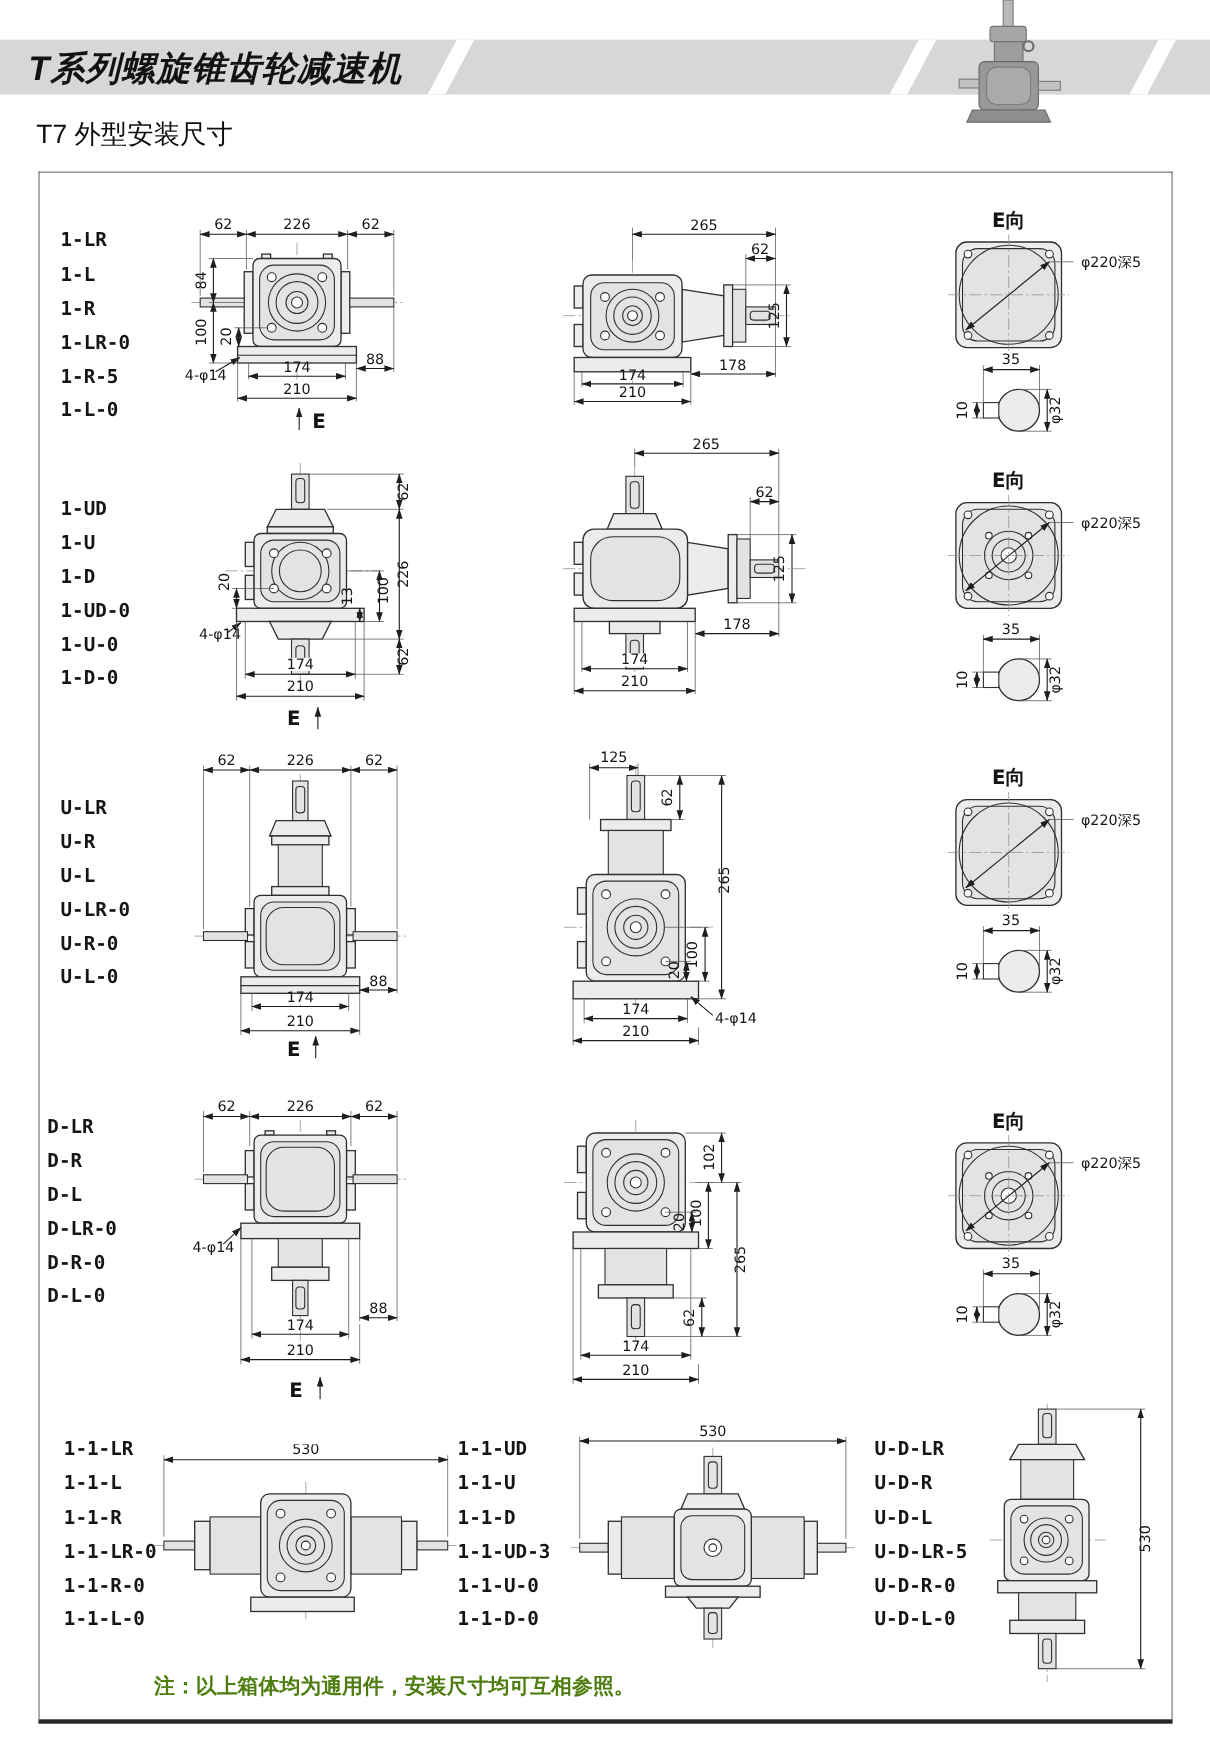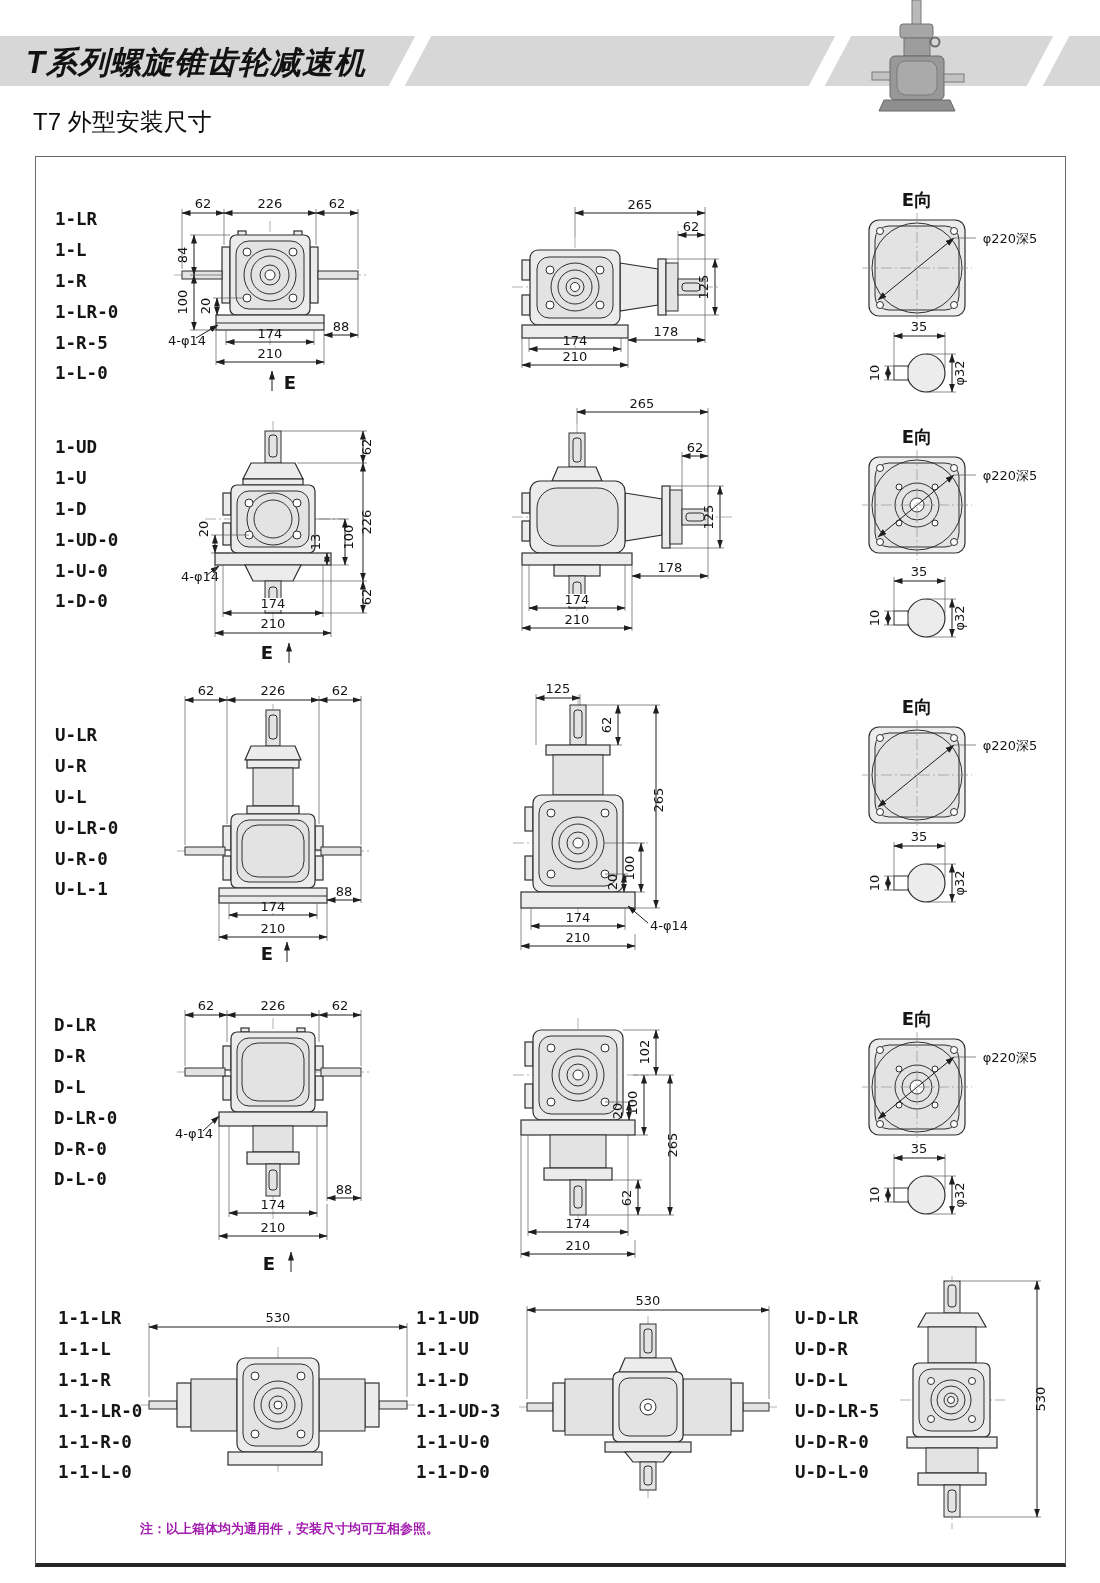--- a/index.html
+++ b/index.html
@@ -8,21 +8,21 @@
   .banner{position:absolute;left:0;top:36px;width:1100px;height:50px;background:#d7d7d7;}
   .slash{position:absolute;top:36px;width:16px;height:50px;background:#fff;transform:skewX(-28deg);}
   .banner-title{position:absolute;left:26px;top:42px;font-style:italic;font-weight:bold;
        font-size:31px;color:#121212;letter-spacing:1px;text-align:right;}
   .section-title{position:absolute;left:33px;top:106px;font-weight:normal;font-size:24px;color:#0d0d0d;}
   .box{position:absolute;left:35px;top:156px;width:1029px;height:1406px;
        border:1.5px solid #6a6a6a;border-bottom:4px solid #262626;background:#fff;}
   .models{position:absolute;font-family:"DejaVu Sans Mono",monospace;font-weight:bold;
        font-size:17.5px;color:#151515;}
   .models div{height:30.8px;display:flex;align-items:center;}
-  .note{position:absolute;left:140px;top:1520px;font-weight:bold;font-size:13px;color:#a21caf;}
+  .note{position:absolute;left:140px;top:1520px;font-weight:bold;font-size:19px;color:#4d7c0f;}
   .draw{position:absolute;}
   svg text{font-family:"DejaVu Sans",sans-serif;font-size:13px;fill:#151515;text-anchor:middle;}
   svg text.st{text-anchor:start;}
   svg text.ebig{font-size:18px;font-weight:bold;}
   .hs{fill:#ececec;stroke:#2f2f2f;stroke-width:1.2;}
   .hs2{fill:#e3e3e3;stroke:#2f2f2f;stroke-width:1;}
   .ln{fill:none;stroke:#2f2f2f;stroke-width:1;}
   .hole{fill:#fff;stroke:#2f2f2f;stroke-width:1;}
   .cl{stroke:#8f8f8f;stroke-width:.7;stroke-dasharray:11 3 2 3;}
   .dl{stroke:#1e1e1e;stroke-width:1;}
@@ -62,37 +62,37 @@
 <div class="box"></div>
 
 <div class="models" style="left:55px;top:204px">
   <div>1-LR</div>
   <div>1-L</div>
   <div>1-R</div>
   <div>1-LR-0</div>
   <div>1-R-5</div>
   <div>1-L-0</div>
 </div>
-<div class="models" style="left:55px;top:432px">
+<div class="models" style="left:55px;top:448px">
   <div>1-UD</div>
   <div>1-U</div>
   <div>1-D</div>
   <div>1-UD-0</div>
   <div>1-U-0</div>
   <div>1-D-0</div>
 </div>
 <div class="models" style="left:55px;top:720px">
   <div>U-LR</div>
   <div>U-R</div>
   <div>U-L</div>
   <div>U-LR-0</div>
   <div>U-R-0</div>
-  <div>U-L-1</div>
+  <div>U-L-0</div>
 </div>
-<div class="models" style="left:54px;top:1010px">
+<div class="models" style="left:43px;top:1010px">
   <div>D-LR</div>
   <div>D-R</div>
   <div>D-L</div>
   <div>D-LR-0</div>
   <div>D-R-0</div>
   <div>D-L-0</div>
 </div>
 <div class="models" style="left:58px;top:1303px">
   <div>1-1-LR</div>
   <div>1-1-L</div>

